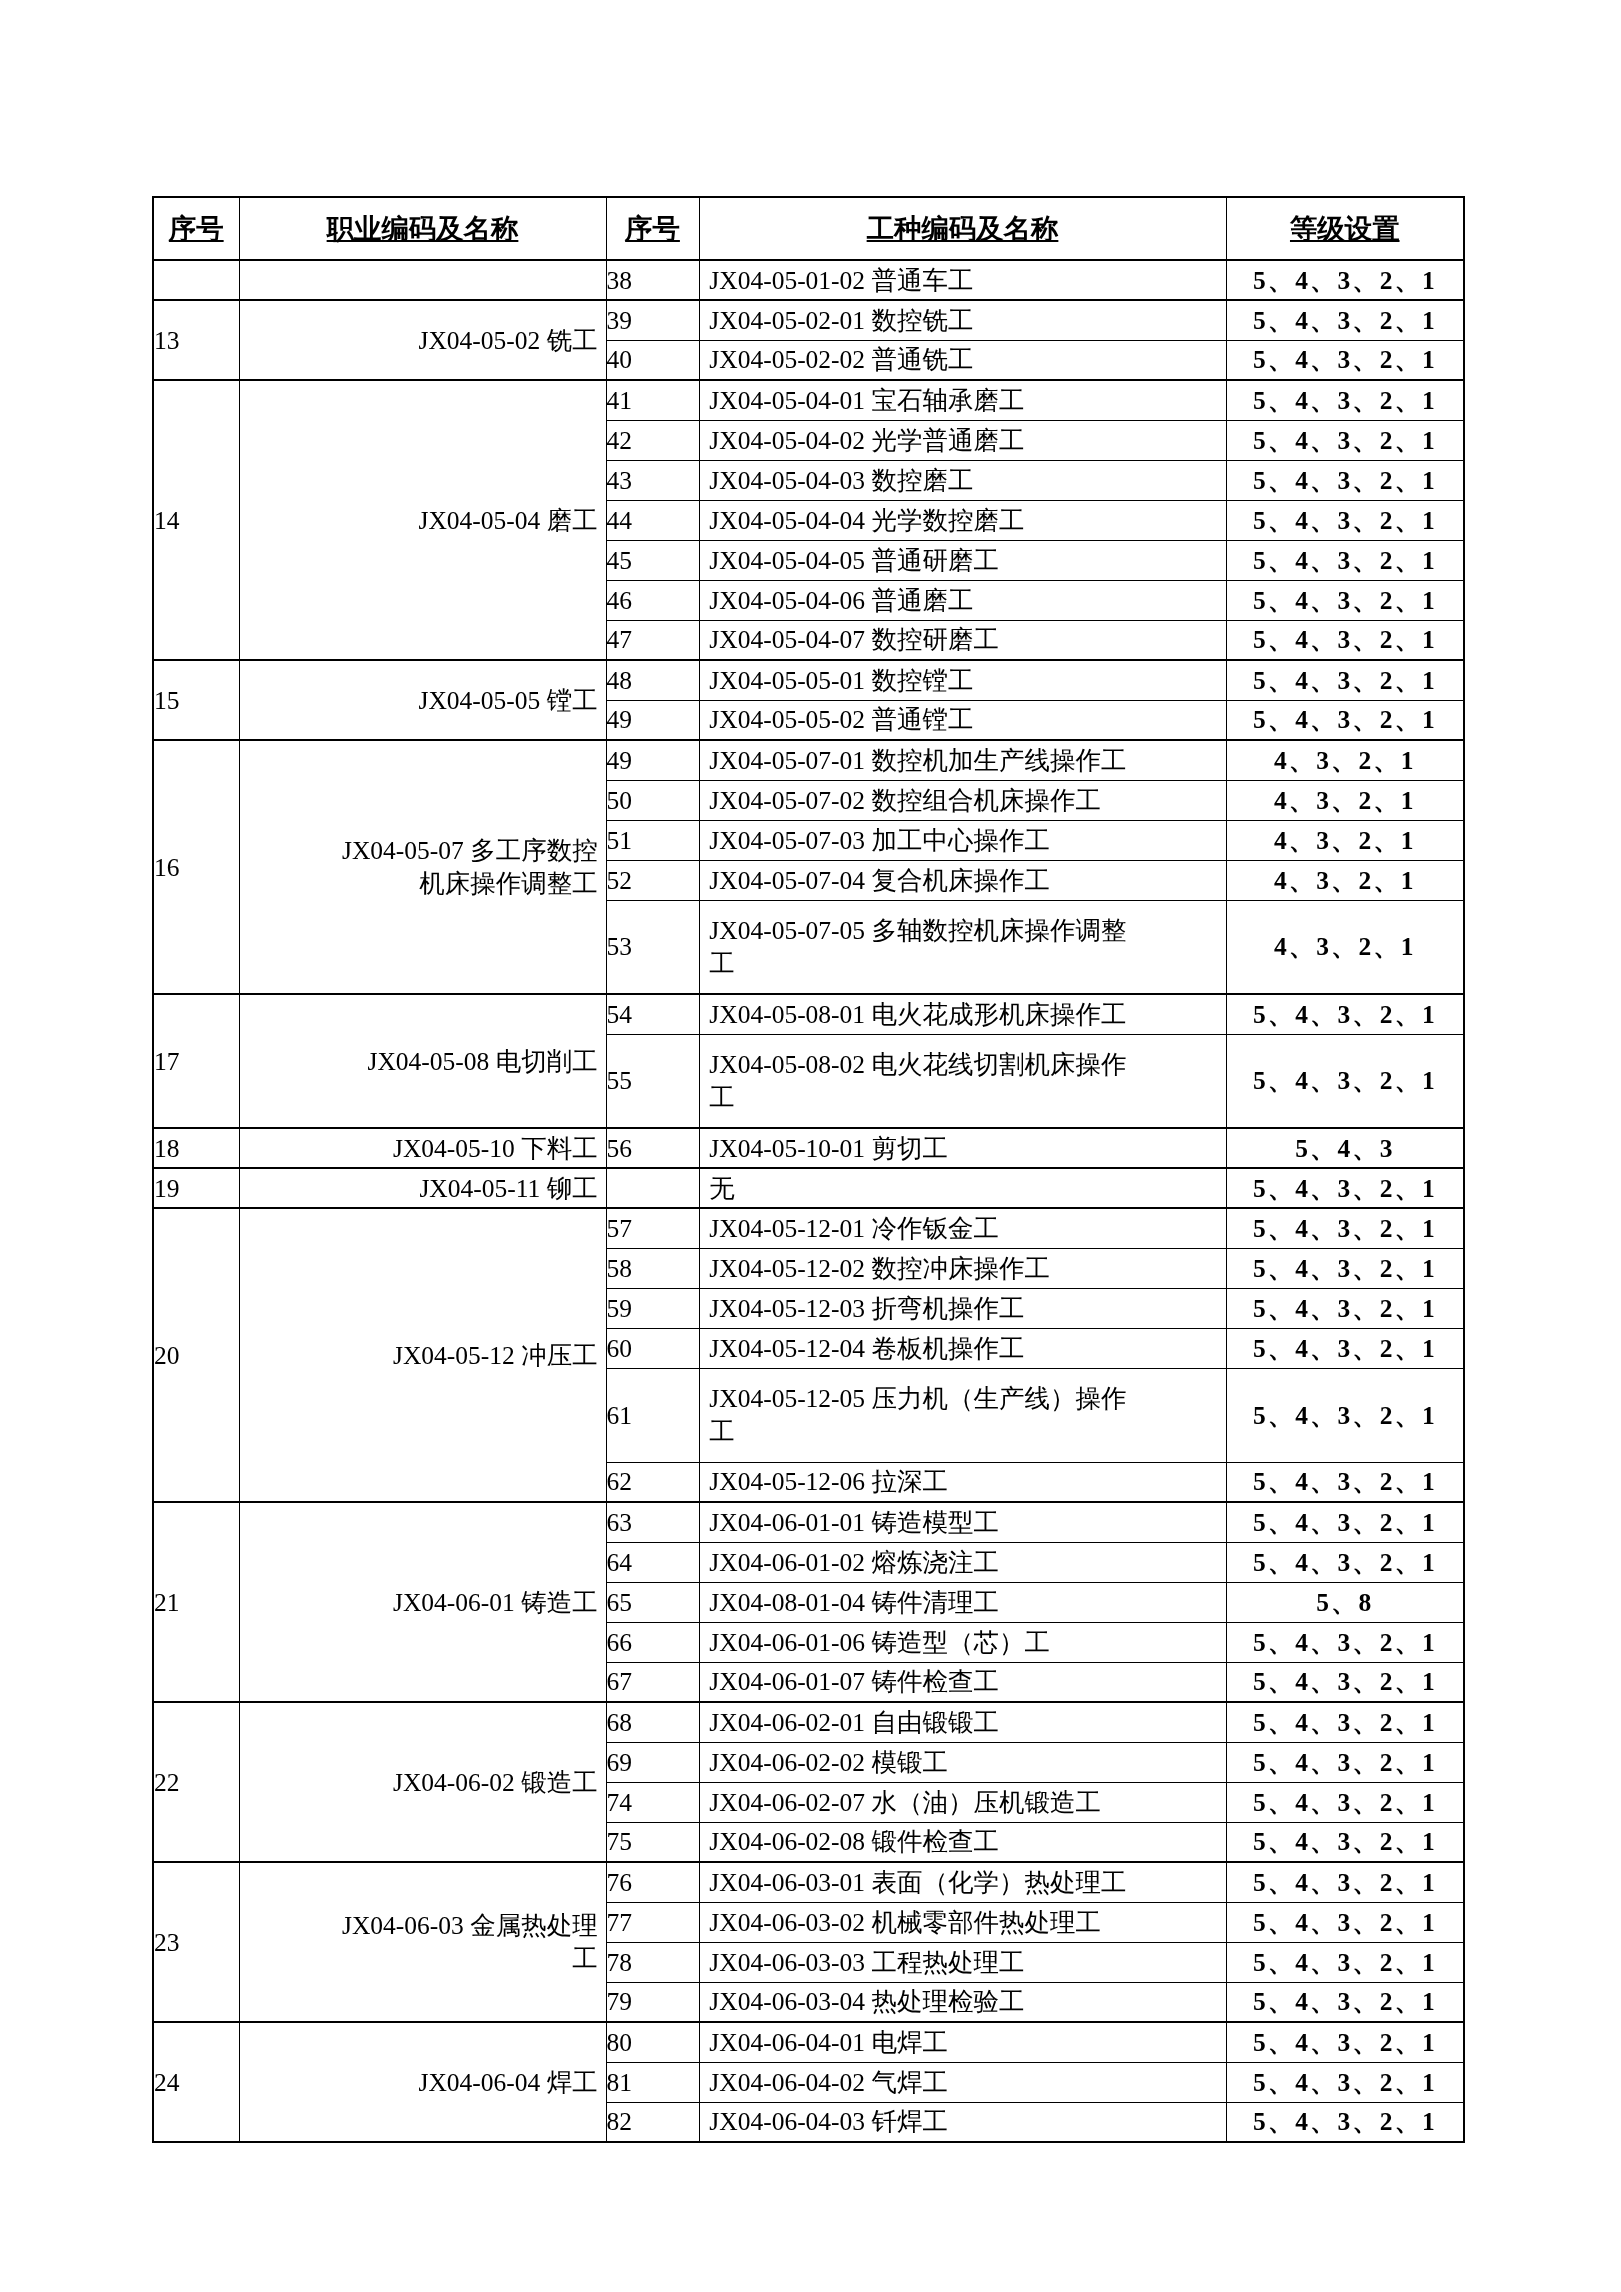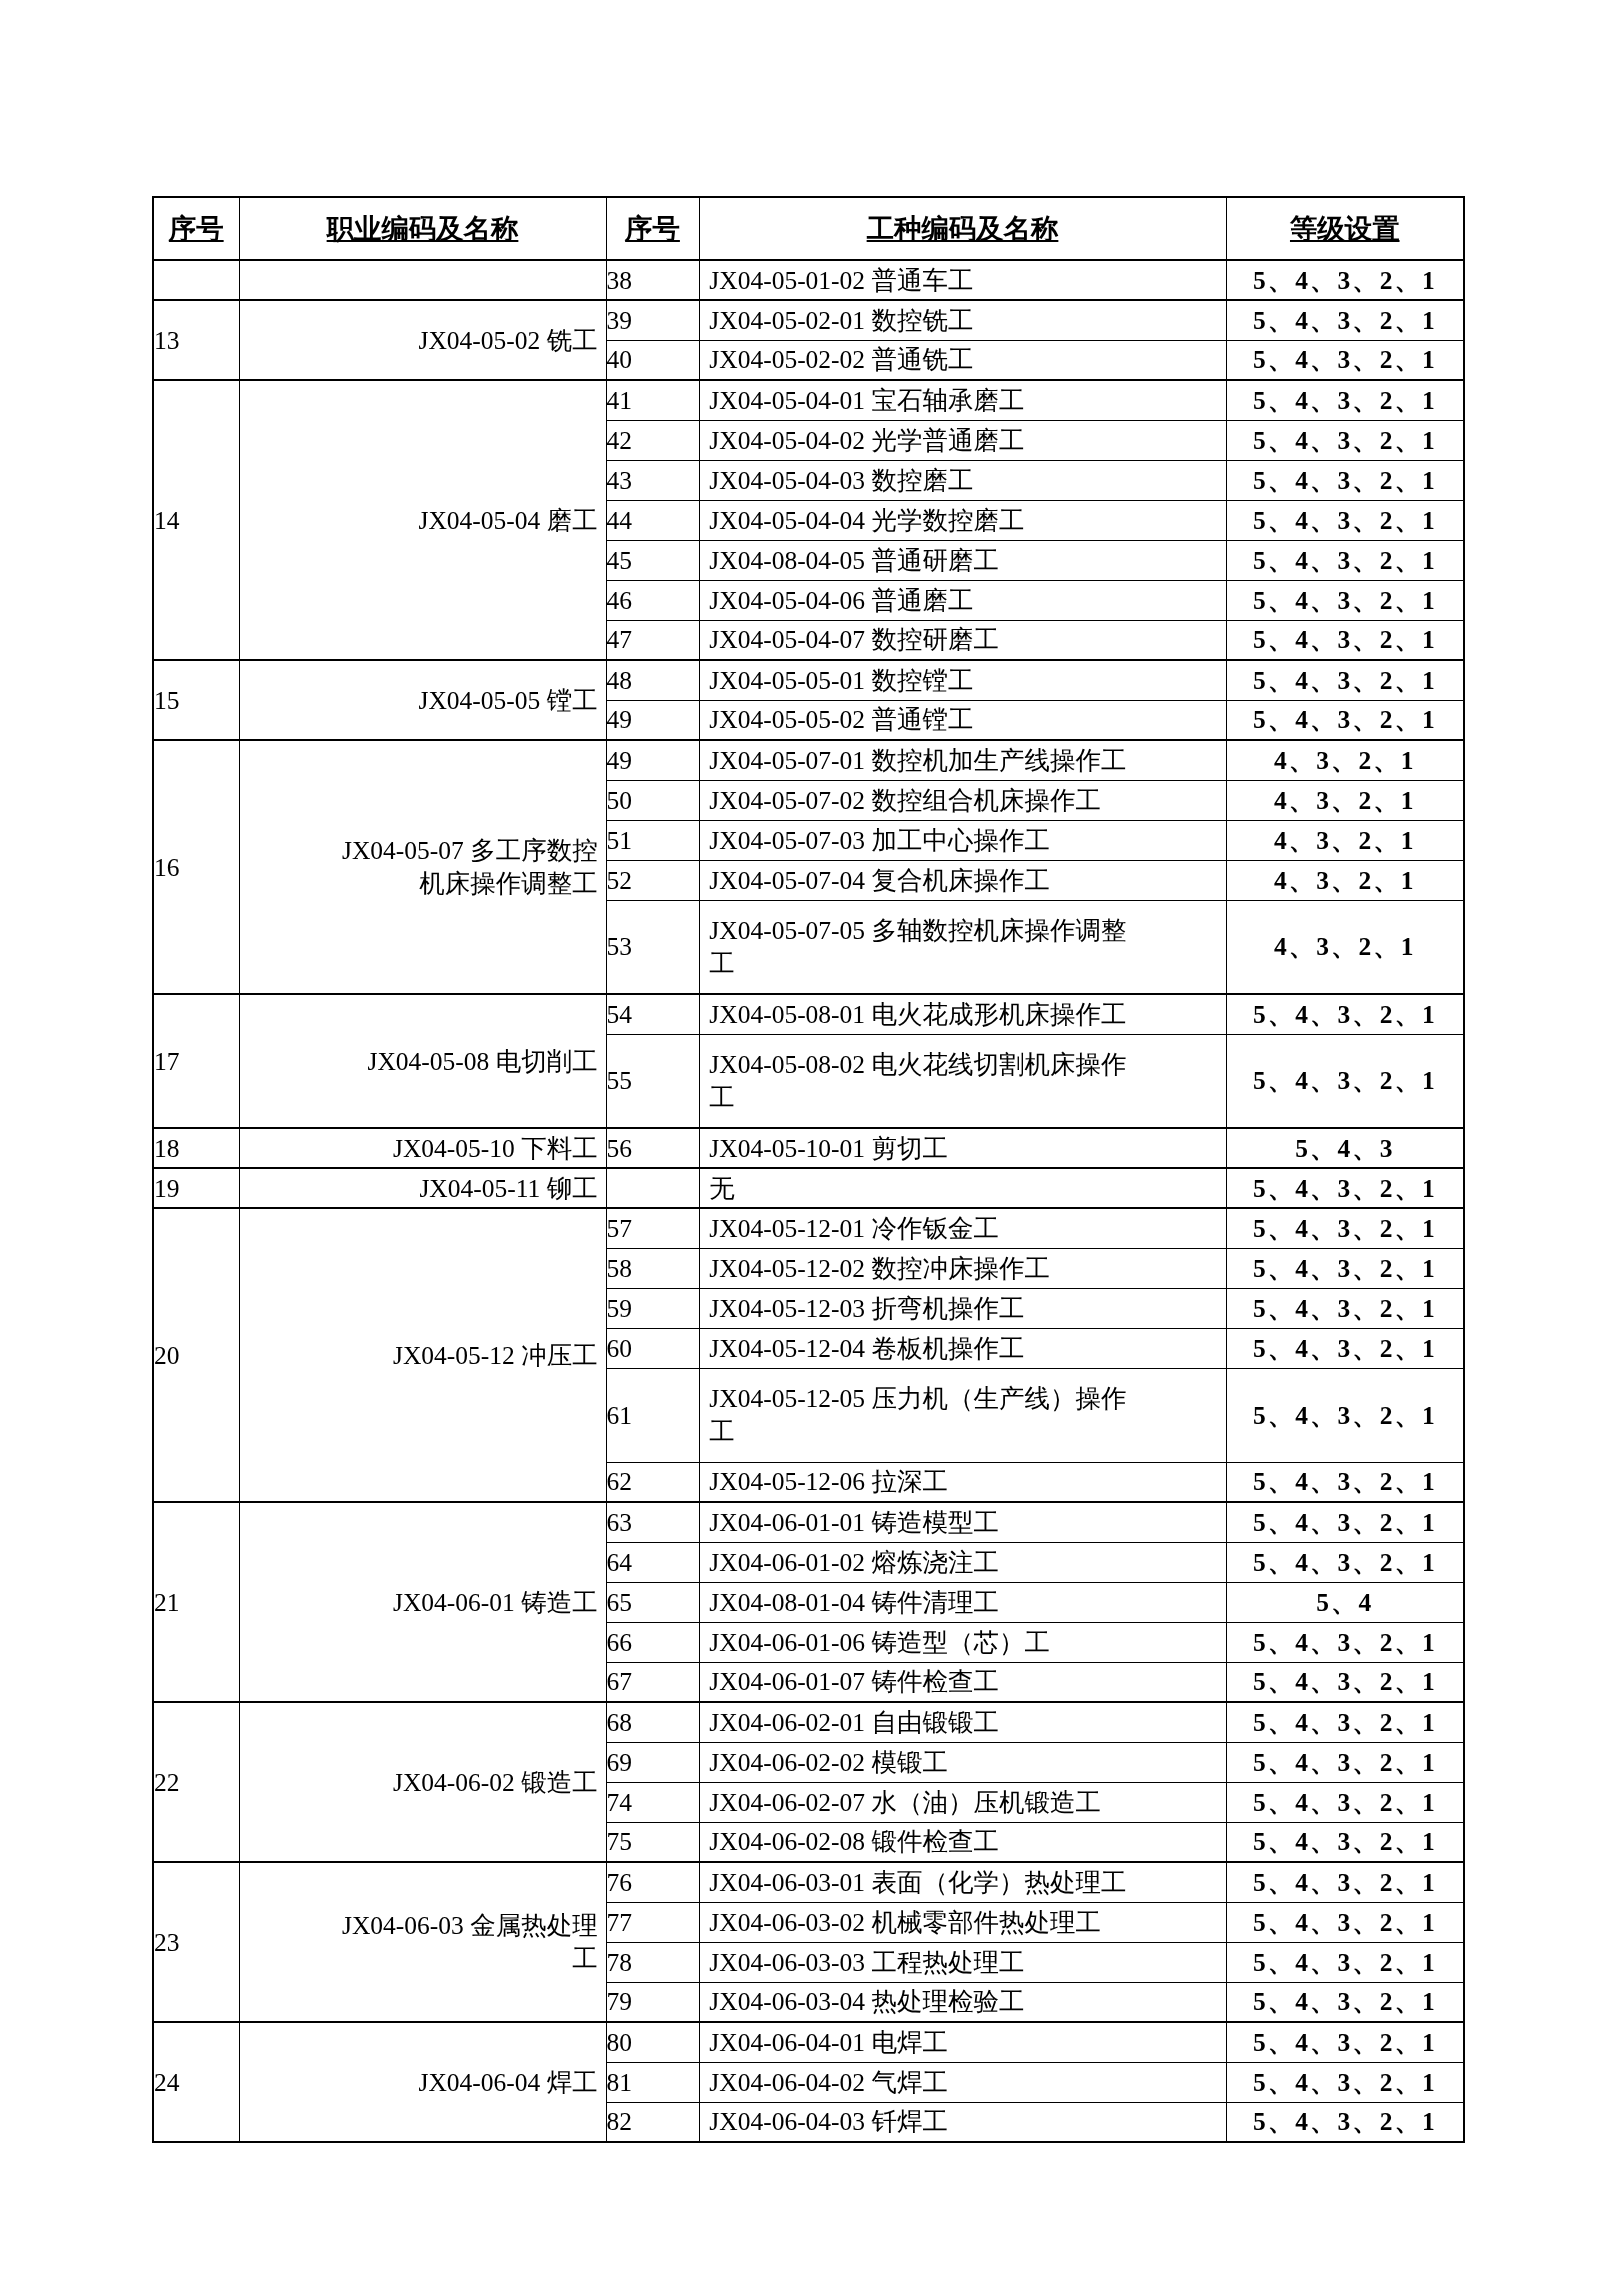--- a/index.html
+++ b/index.html
@@ -103,21 +103,21 @@
           <td class="c-jobname">JX04-05-04-03 数控磨工</td>
           <td class="c-levels">5、4、3、2、1</td>
         </tr>
         <tr>
           <td class="c-jobno">44</td>
           <td class="c-jobname">JX04-05-04-04 光学数控磨工</td>
           <td class="c-levels">5、4、3、2、1</td>
         </tr>
         <tr>
           <td class="c-jobno">45</td>
-          <td class="c-jobname">JX04-08-04-05 普通研磨工</td>
+          <td class="c-jobname">JX04-05-04-05 普通研磨工</td>
           <td class="c-levels">5、4、3、2、1</td>
         </tr>
         <tr>
           <td class="c-jobno">46</td>
           <td class="c-jobname">JX04-05-04-06 普通磨工</td>
           <td class="c-levels">5、4、3、2、1</td>
         </tr>
         <tr>
           <td class="c-jobno">47</td>
           <td class="c-jobname">JX04-05-04-07 数控研磨工</td>
@@ -232,21 +232,21 @@
           <td class="c-levels">5、4、3、2、1</td>
         </tr>
         <tr>
           <td class="c-jobno">64</td>
           <td class="c-jobname">JX04-06-01-02 熔炼浇注工</td>
           <td class="c-levels">5、4、3、2、1</td>
         </tr>
         <tr>
           <td class="c-jobno">65</td>
           <td class="c-jobname">JX04-08-01-04 铸件清理工</td>
-          <td class="c-levels">5、4</td>
+          <td class="c-levels">5、8</td>
         </tr>
         <tr>
           <td class="c-jobno">66</td>
           <td class="c-jobname">JX04-06-01-06 铸造型（芯）工</td>
           <td class="c-levels">5、4、3、2、1</td>
         </tr>
         <tr>
           <td class="c-jobno">67</td>
           <td class="c-jobname">JX04-06-01-07 铸件检查工</td>
           <td class="c-levels">5、4、3、2、1</td>

